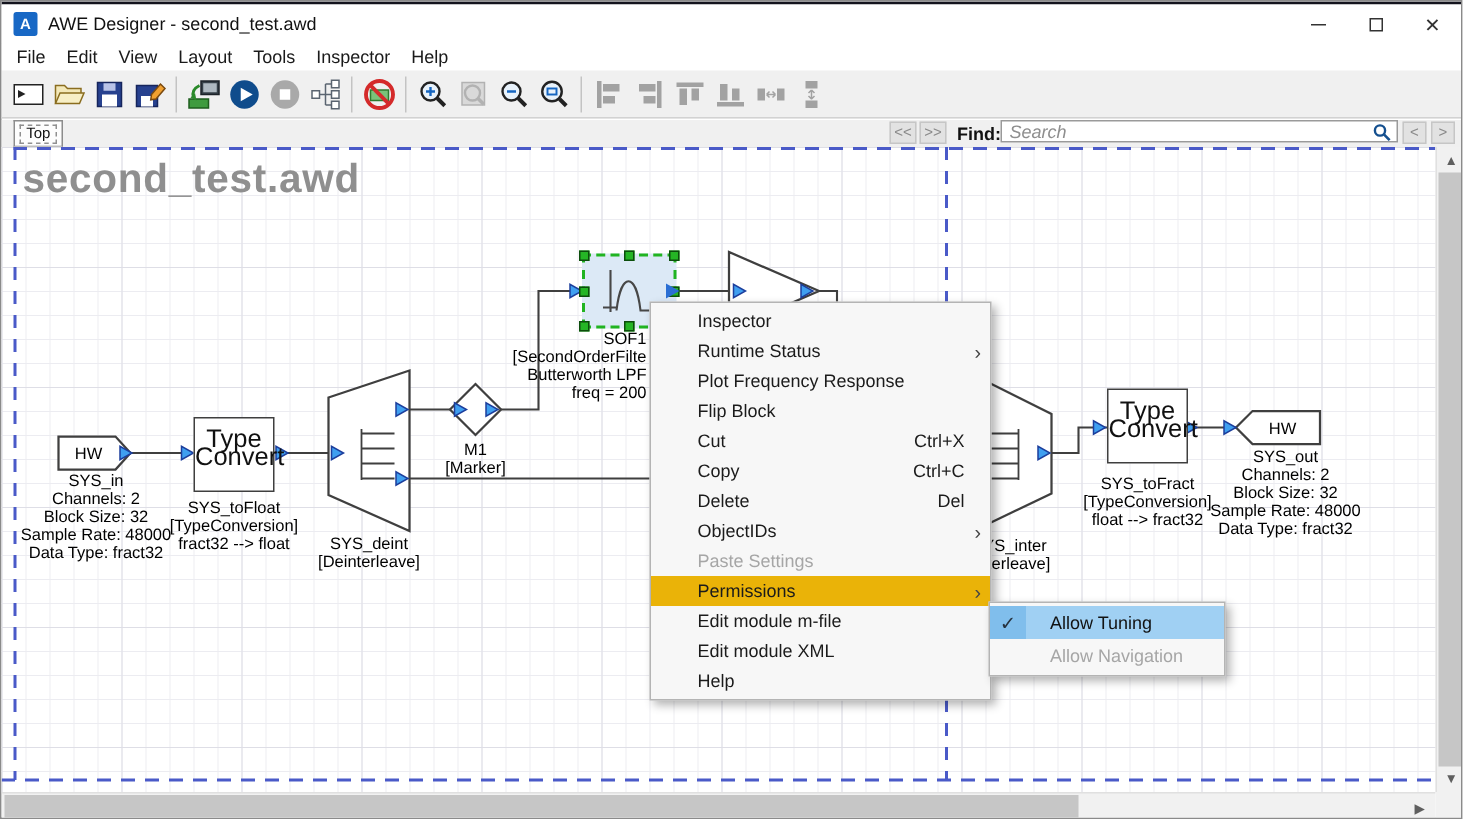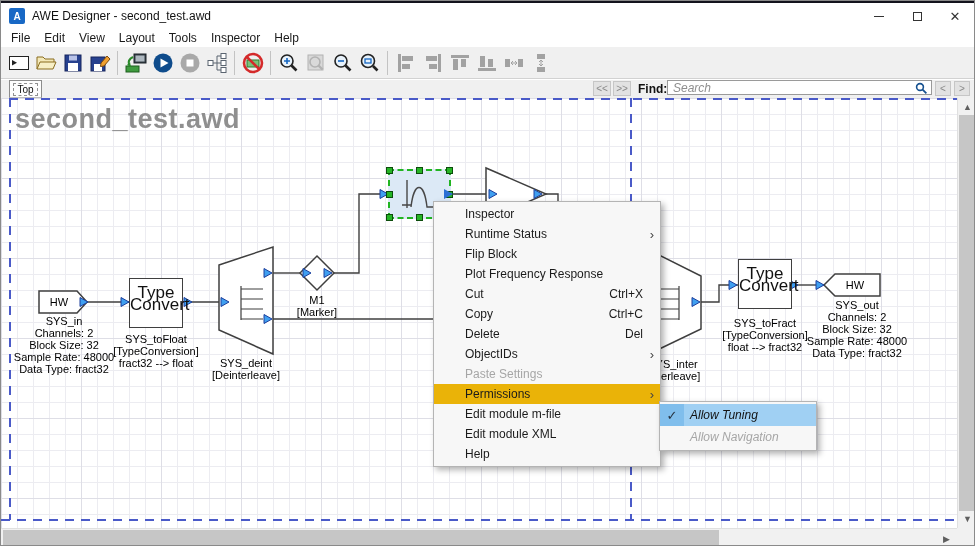--- a/index.html
+++ b/index.html
@@ -58,21 +58,21 @@
   
   #ctxmenu { position:absolute; left:432px; top:103px; width:228px; background:#f7f7f7; border:1px solid #b4b4b4; box-shadow:3px 3px 6px rgba(0,0,0,0.30); padding:2px 0; z-index:10; }
   .mi { height:20px; display:flex; align-items:center; padding:0 17px 0 31px; font-size:12px; color:#1b1b1b; }
   .mi .sc { margin-left:auto; }
   .mi .arr { margin-left:auto; margin-right:-11px; font-size:13px; color:#454545; }
   .mi.dis { color:#a6a6a6; }
   .mi.hl { background:#eab308; }
   #submenu { position:absolute; left:658px; top:303px; width:158px; background:#f7f7f7; border:1px solid #b4b4b4; box-shadow:3px 3px 6px rgba(0,0,0,0.30); padding:2px 0; z-index:11; }
   .smi { height:22px; display:flex; align-items:center; font-size:12px; color:#121212; }
   .smi .gut { width:24px; height:22px; display:flex; align-items:center; justify-content:center; font-size:13px; color:#26323f; }
-  .smi .lbl { padding-left:6px;font-style:italic; }
+  .smi .lbl { padding-left:16px; }
   .smi.hl2 { background:#a0d0f3; }
   .smi.hl2 .gut { background:#80beec; }
   .smi.dis { color:#a6a6a6; }
   
   #vscroll { position:absolute; left:956px; top:97px; width:19px; height:430px; background:#f1f1f1; border-left:1px solid #e0e0e0; }
   #vthumb { position:absolute; left:1px; top:17px; width:17px; height:396px; background:#c6c6c6; }
   #hscroll { position:absolute; left:0; top:527px; width:956px; height:19px; background:#f1f1f1; border-top:1px solid #e0e0e0; }
   #hthumb { position:absolute; left:2px; top:1px; width:716px; height:17px; background:#c6c6c6; }
   .sarrow { position:absolute; font-size:9px; color:#5f5f5f; width:17px; text-align:center; }
   #corner { position:absolute; left:956px; top:527px; width:19px; height:19px; background:#f1f1f1; }
@@ -365,20 +365,26 @@
       <div>fract32 --&gt; float</div>
     </div>
     <div class="blabel" style="left:180px;top:259px;width:130px;">
       <div>SYS_deint</div>
       <div>[Deinterleave]</div>
     </div>
     <div class="blabel" style="left:266px;top:196px;width:100px;">
       <div>M1</div>
       <div>[Marker]</div>
     </div>
+    <div class="blabel" style="left:290px;top:122px;width:140px;text-align:right;">
+      <div>SOF1</div>
+      <div>[SecondOrderFilte</div>
+      <div>Butterworth LPF</div>
+      <div>freq = 200</div>
+    </div>
     <div class="blabel" style="left:607px;top:260px;width:130px;">
       <div>SYS_inter</div>
       <div>[Interleave]</div>
     </div>
     <div class="blabel" style="left:699px;top:219px;width:130px;">
       <div>SYS_toFract</div>
       <div>[TypeConversion]</div>
       <div>float --&gt; fract32</div>
     </div>
     <div class="blabel" style="left:791px;top:201px;width:130px;">
@@ -391,24 +397,24 @@
 
     <div id="ctxmenu">
       <div class="mi">
           <span>Inspector</span>
         </div>
       <div class="mi">
           <span>Runtime Status</span>
           <span class="arr">›</span>
         </div>
       <div class="mi">
+          <span>Plot Frequency Response</span>
+        </div>
+      <div class="mi">
           <span>Flip Block</span>
-        </div>
-      <div class="mi">
-          <span>Plot Frequency Response</span>
         </div>
       <div class="mi">
           <span>Cut</span>
           <span class="sc">Ctrl+X</span>
         </div>
       <div class="mi">
           <span>Copy</span>
           <span class="sc">Ctrl+C</span>
         </div>
       <div class="mi">

